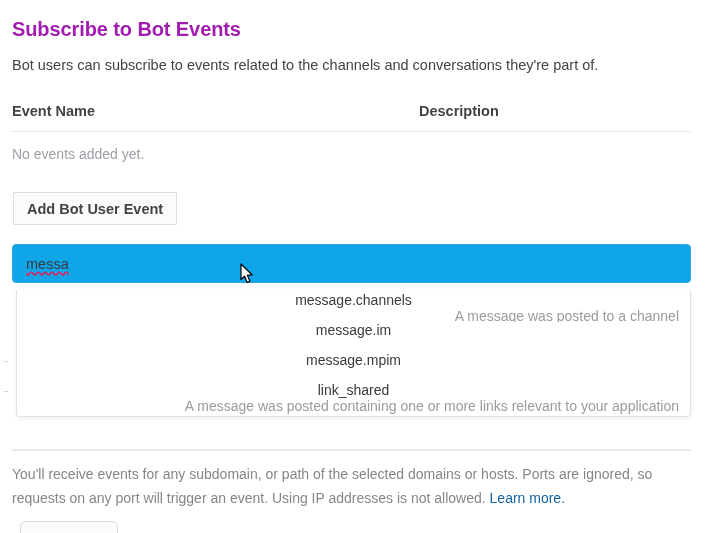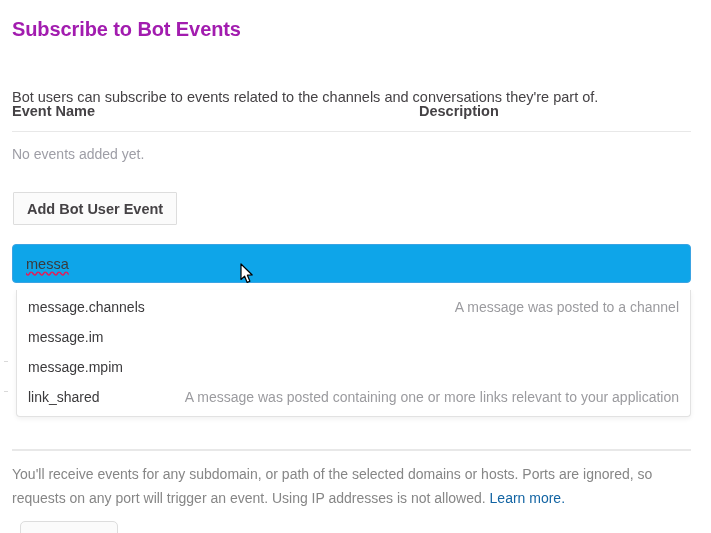--- a/index.html
+++ b/index.html
@@ -37,21 +37,20 @@
     white-space: nowrap;
   }
   .page-subtitle {
     position: absolute;
     left: 12px;
     top: 55px;
     font-size: 14.5px;
     color: #454245;
     line-height: 20px;
     white-space: nowrap;
-    margin-top: 32px;
   }
 
   
   .events-table {
     position: absolute;
     left: 12px;
     top: 103px;
     width: 679px;
   }
   .table-header {
@@ -163,20 +162,21 @@
     z-index: 20;
   }
   .dropdown-option {
     position: relative;
     height: 30px;
     display: flex;
     align-items: center;
     padding: 0 11px 0 11px;
     cursor: pointer;
     background: #ffffff;
+    flex-direction: column;
   }
   .option-name {
     font-size: 14px;
     color: #3b3a3c;
     white-space: nowrap;
   }
   .option-desc {
     margin-left: auto;
     font-size: 14px;
     color: #9b9b9f;

